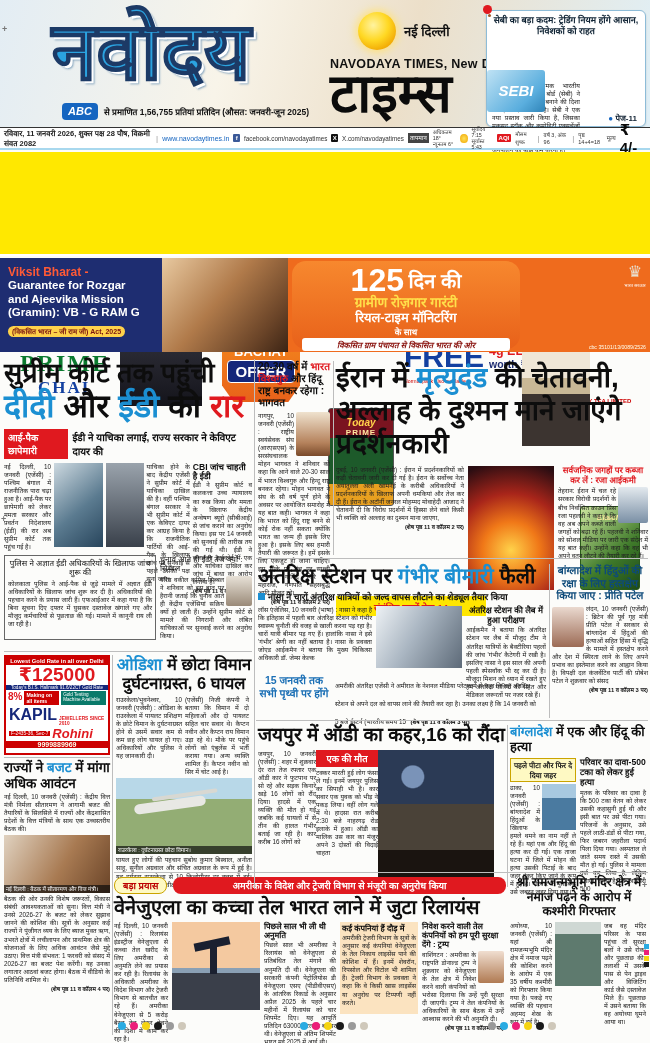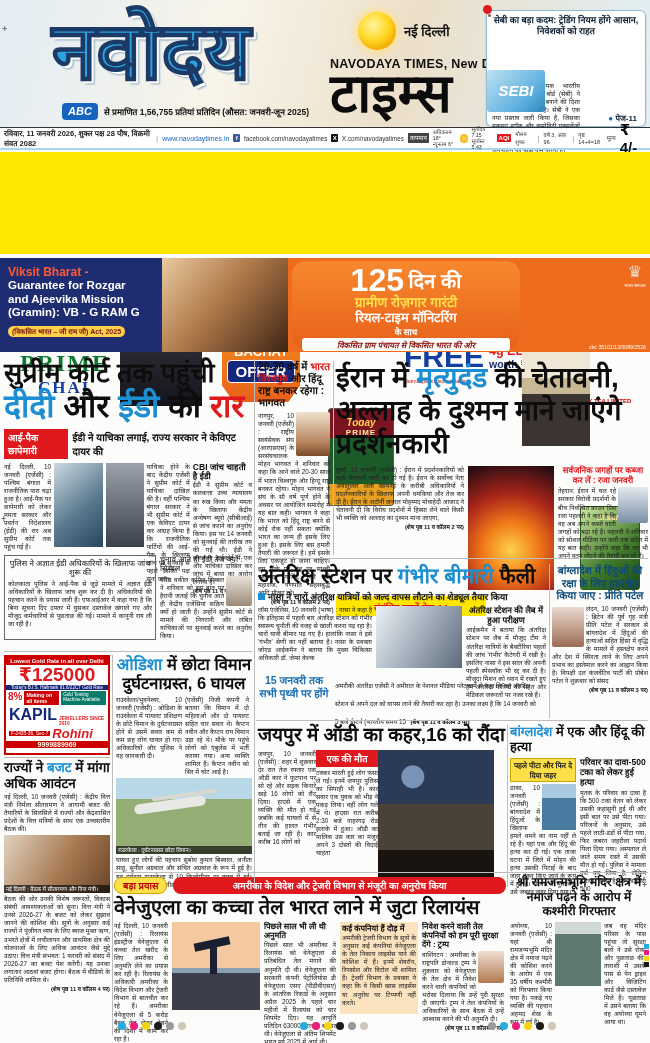--- a/index.html
+++ b/index.html
@@ -17,21 +17,21 @@
   .cap{position:absolute;left:0;right:0;bottom:0;background:rgba(10,10,10,.68);color:#fff;font-size:5.6px;padding:1px 2px;line-height:1.2}
   .vr{position:absolute;width:1px;background:#bdbdbd}
   .hr{position:absolute;height:1px;background:#bdbdbd}
   .contd{font-size:5.8px;font-weight:bold;color:#111;text-align:right;margin-top:1px}
   .boxtitle{font-size:8px;font-weight:normal;color:#101010;line-height:1.2;margin-bottom:2px}
   .plus{position:absolute;color:#777;font-size:9px;font-weight:bold}
   .dotrow{position:absolute;display:flex;gap:4px}
   .dot{width:8px;height:8px;border-radius:50%}
   .masthead{background:linear-gradient(105deg,#e3edf4 0%,#f8f4e9 35%,#ecdfc9 62%,#e0f0f8 100%)}
   .redbox{background:#e0191f;color:#fff;font-weight:bold}
-  .ylabel{background:#fde047;border:1px solid #caa400;color:#161616;font-weight:bold;text-align:center}
+  .ylabel{background:#fef9c3;border:1px solid #caa400;color:#161616;font-weight:bold;text-align:center}
 </style>
 </head>
 <body>
 
 <div id="page">
 
   <div class="abs masthead" style="left:0;top:0;width:650px;height:127px">
     <div class="plus" style="left:2px;top:24px">+</div>
     <div class="plus" style="left:641px;top:24px">+</div>
 
@@ -197,21 +197,21 @@
 
   <div class="abs" style="left:336px;top:361px;width:312px">
     <div class="hl" style="font-size:28px;line-height:1.18;text-align:left"><span>ईरान में </span><span class="cblue">मृत्युदंड</span><span> की चेतावनी, अल्लाह के दुश्मन माने जाएंगे प्रदर्शनकारी</span></div>
     <div style="display:flex;gap:4px;margin-top:6px;height:126px">
       <div style="width:128px">
         <div class="t6">दुबई, 10 जनवरी (एजेंसी) : ईरान में प्रदर्शनकारियों को कड़ी चेतावनी जारी कर दी गई है। ईरान के सर्वोच्च नेता अयातुल्ला अली खामनेई के करीबी अधिकारियों ने प्रदर्शनकारियों के खिलाफ अपनी धमकियां और तेज कर दी हैं। ईरान के अटॉर्नी जनरल मोहम्मद मोवाहेदी आजाद ने चेतावनी दी कि विरोध प्रदर्शनों में हिस्सा लेने वाले किसी भी व्यक्ति को अल्लाह का दुश्मन माना जाएगा,</div>
         <div class="contd">(शेष पृष्ठ 11 व कॉलम 2 पर)</div>
       </div>
       <div class="photo" style="width:86px;height:124px;background:radial-gradient(circle at 50% 68%,#ffd24a 0%,#f07818 30%,#a8251a 60%,#2a0d12 95%)"></div>
       <div style="width:90px">
-        <div class="b cred" style="font-size:8.4px;line-height:1.15;text-align:center">सर्वजनिक जगहों पर कब्जा कर लें : रजा जनवरी</div>
+        <div class="b cred" style="font-size:8.4px;line-height:1.15;text-align:center">सर्वजनिक जगहों पर कब्जा कर लें : रजा आईकमी</div>
         <div class="photo" style="float:right;width:30px;height:36px;margin:2px 0 1px 2px;background:linear-gradient(#e3e9ee,#7a8fa5);border-radius:2px"></div>
         <div class="t6" style="margin-top:2px">तेहरान: ईरान में चल रहे सरकार विरोधी प्रदर्शनों के बीच निर्वासित क्राउन प्रिंस रजा पहलवी ने कहा है कि वह अब अपने कब्जे वाली जगहों को बढ़ा रहे हैं। पहलवी ने शनिवार को सोशल मीडिया पर जारी एक संदेश में यह बात कही। उन्होंने कहा कि वह भी अपने वतन लौटने की तैयारी कर रहे हैं।</div>
       </div>
     </div>
     <div style="margin-top:4px;width:150px;background:#ffe600;text-align:center;padding:1px 0">
       <span class="b cred" style="font-size:9.5px">संबंधित खबरें पेज-14</span>
     </div>
   </div>
 
   <div class="abs" style="left:258px;top:564px;width:290px">

